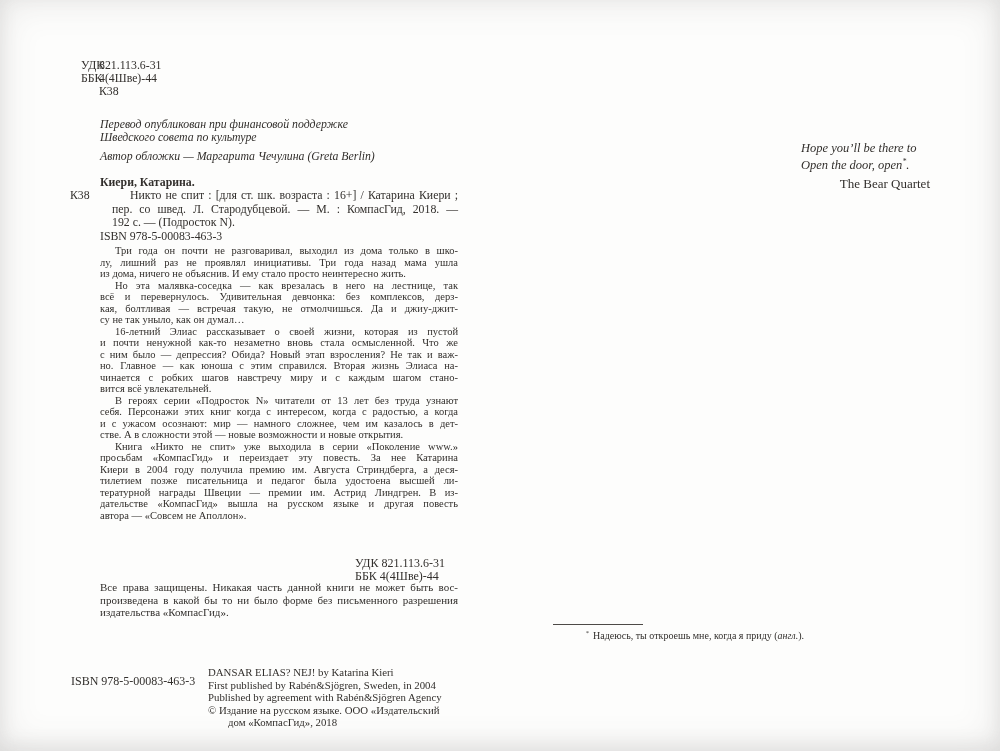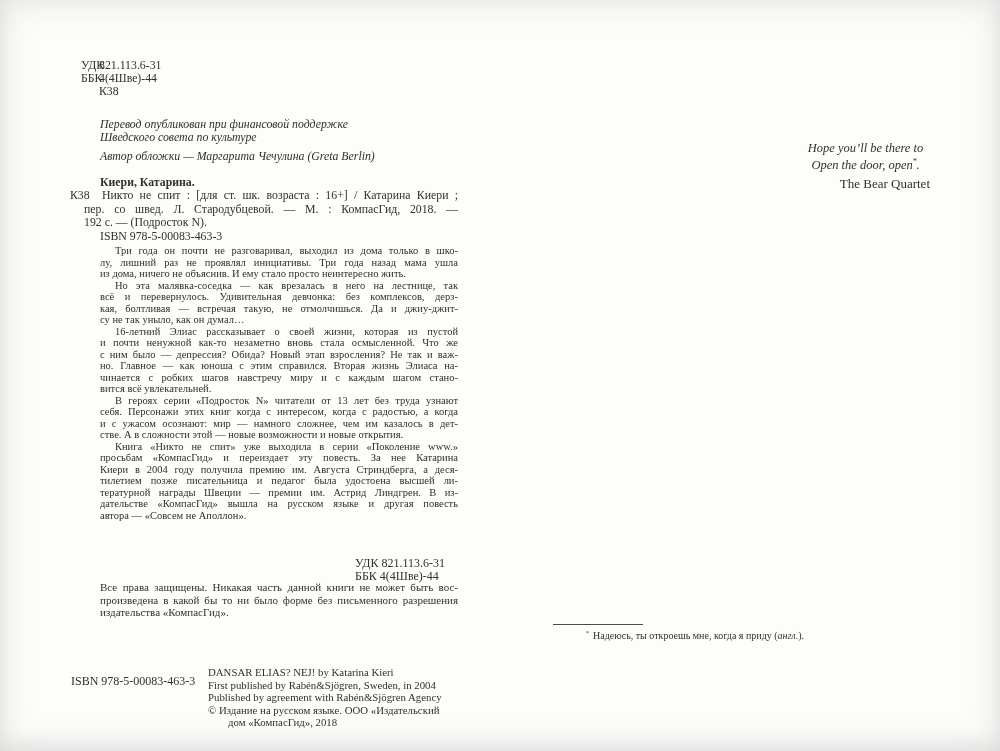--- a/index.html
+++ b/index.html
@@ -18,42 +18,42 @@
   
   #udk-head { left: 81px; top: 59px; font-size: 11.8px; line-height: 12.8px; white-space: nowrap; }
   #udk-head .lbl { display: inline-block; width: 18px; }
 
   #support-note { left: 100px; top: 118px; font-style: italic; font-size: 11.8px; line-height: 12.8px; white-space: nowrap; font-family: Liberation Serif, serif; }
   #cover-note  { left: 100px; top: 149px; font-style: italic; font-size: 11.8px; white-space: nowrap; }
 
   #bib { left: 70px; top: 176px; width: 388px; font-size: 11.8px; line-height: 13.4px; }
   #bib .author { margin-left: 30px; font-weight: bold; }
   #bib .code { position: absolute; left: 0; top: 13.4px; }
-  #bib .entry { margin-left: 14px; }
+  #bib .entry { margin-left: 42px; }
   #bib .entry .tline:first-child { text-indent: 18px; }
   #bib .isbn { margin-left: 30px; }
 
   #annotation { left: 100px; top: 245px; width: 358px; font-size: 10.5px; line-height: 11.5px; }
   .para .tline:first-child { text-indent: 15px; }
 
   .just .tline { text-align: justify; text-align-last: justify; }
   .just .tline:last-child { text-align-last: left; }
 
   #udk-footer { left: 355px; top: 537px; font-size: 12px; line-height: 13.2px; white-space: nowrap; margin-top: 20px; }
 
   #rights { left: 100px; top: 581px; width: 358px; font-size: 11px; line-height: 12.6px; }
 
   #copyright { left: 208px; top: 626px; font-size: 10.8px; line-height: 12.5px; white-space: nowrap; margin-top: 40px; }
   #copyright .tline:last-child { padding-left: 20px; }
 
   #isbn-footer { left: 71px; top: 674px; font-size: 12px; white-space: nowrap; }
 
   
   #epigraph { left: 801px; top: 141px; width: 129px; font-size: 12.5px; line-height: 14.2px; font-style: italic; }
-  #epigraph .eline { white-space: nowrap; text-align: center; }
+  #epigraph .eline { white-space: nowrap; }
   #epigraph sup { font-size: 60%; }
   #epigraph .attr { font-style: normal; margin-top: 4px; text-align: right; font-size: 13px; }
 
   #footnote-rule { left: 553px; top: 624px; width: 90px; height: 0; border-top: 1.2px solid #4d4a47; }
   #footnote { left: 574px; top: 629px; font-size: 10px; white-space: nowrap; font-family: Liberation Serif, serif; }
   #footnote sup { font-size: 62%; margin: 0 4px 0 12px; }
   #footnote .lang { font-style: italic; }
 </style>
 </head>
 <body>

